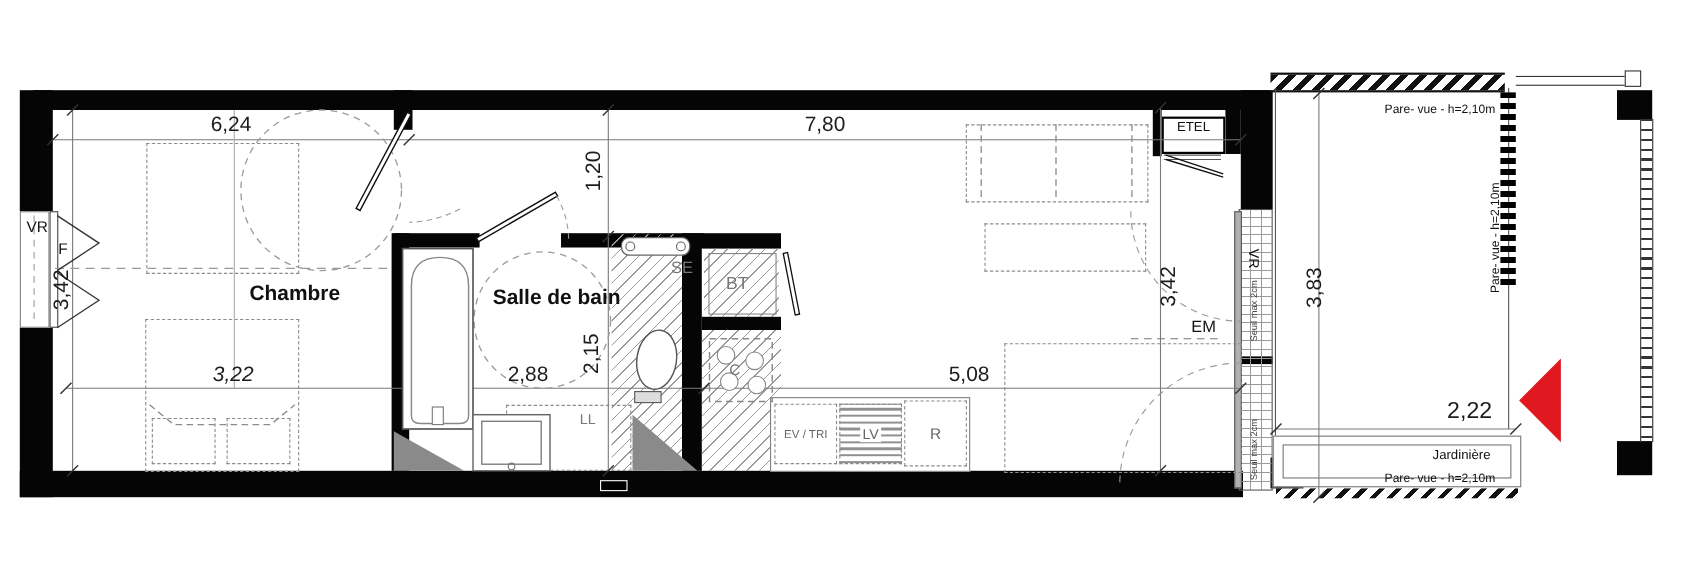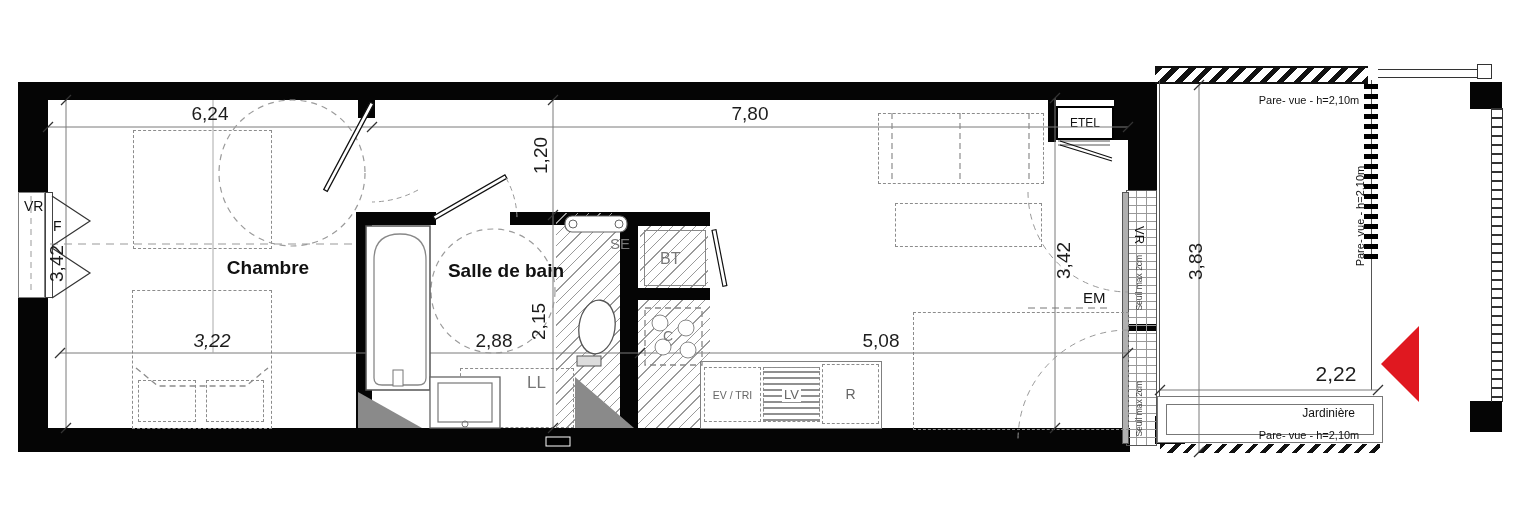--- a/index.html
+++ b/index.html
@@ -83,21 +83,21 @@
     <span style="font-size:10.5px;">EV / TRI</span>
   </div>
   <div class="dash appl" style="left:763px;top:367px;width:55px;height:53px;background:repeating-linear-gradient(0deg,#909090 0 2px,#fff 2px 6px);">
     <span style="font-size:13px;background:#fff;padding:0 2px;">LV</span>
   </div>
   <div class="dash appl" style="left:822px;top:364px;width:55px;height:58px;">
     <span style="font-size:14px;">R</span>
   </div>
   <div class="dash" style="left:460px;top:368px;width:112px;height:58px;"></div>
   <div style="position:absolute;left:644px;top:230px;width:60px;height:54px;border:1px solid #888;"></div>
-  <div style="position:absolute;left:1056px;top:106px;width:54px;height:30px;border:2.5px solid #000;background:#fff;display:flex;align-items:center;justify-content:center;">
+  <div style="position:absolute;left:1056px;top:106px;width:54px;height:30px;border:2.5px solid #000;background:#fff;display:flex;align-items:flex-start;justify-content:center;">
     <span style="font-size:12px;color:#111;">ETEL</span>
   </div>
 
   <svg width="1533" height="532" viewBox="0 0 1533 532">
 
     <path d="M48 127 H1128 M66 100 V428 M553 100 V428 M60 353 H1128 M1055 98 V428 M1199 85 V452 M1160 390 H1378" stroke="#7a7a7a" stroke-width="1" fill="none"></path>
     <path d="M213 100 V353" stroke="#aaa" stroke-width="1" fill="none"></path>
 
     <path d="M43 132 L53 122 M367 132 L377 122 M1123 132 L1133 122 M61 105 L71 95 M61 433 L71 423 M548 105 L558 95 M548 220 L558 210 M548 433 L558 423 M55 358 L65 348 M367 358 L377 348 M635 358 L645 348 M1123 358 L1133 348 M1050 103 L1060 93 M1050 433 L1060 423 M1194 90 L1204 80 M1194 457 L1204 447 M1155 395 L1165 385 M1373 395 L1383 385" stroke="#333" stroke-width="1.3" fill="none"></path>
 
@@ -158,36 +158,36 @@
   </svg>
 
   <div class="lbl room ctr" style="left:268px;top:258px;">Chambre</div>
   <div class="lbl room ctr" style="left:506px;top:261px;width:140px;margin-left:-70px;">Salle de bain</div>
 
   <div class="lbl dim ctr" style="left:210px;top:104px;">6,24</div>
   <div class="lbl dim ctr" style="left:750px;top:104px;">7,80</div>
   <div class="lbl dim ctr vrot" style="left:541px;top:145px;">1,20</div>
   <div class="lbl dim ctr vrot" style="left:57px;top:253px;">3,42</div>
   <div class="lbl dim ctr" style="left:212px;top:331px;font-style:italic;">3,22</div>
-  <div class="lbl dim ctr" style="left:494px;top:331px;">2,88</div>
+  <div class="lbl dim ctr" style="left:480px;top:331px;">2,88</div>
   <div class="lbl dim ctr vrot" style="left:539px;top:311px;">2,15</div>
   <div class="lbl dim ctr" style="left:881px;top:331px;">5,08</div>
   <div class="lbl dim ctr vrot" style="left:1064px;top:250px;">3,42</div>
   <div class="lbl dim ctr vrot" style="left:1196px;top:251px;">3,83</div>
   <div class="lbl dim ctr" style="left:1336px;top:362px;font-size:21px;">2,22</div>
 
   <div class="lbl" style="left:24px;top:199px;font-size:14px;">VR</div>
   <div class="lbl" style="left:53px;top:219px;font-size:14px;">F</div>
   <div class="lbl" style="left:1083px;top:290px;font-size:15px;">EM</div>
   <div class="lbl ctr vrot2" style="left:1139px;top:228px;font-size:13px;">VR</div>
   <div class="lbl ctr vrot" style="left:1140px;top:278px;font-size:8.5px;color:#444;">Seuil max 2cm</div>
   <div class="lbl ctr vrot" style="left:1140px;top:404px;font-size:8.5px;color:#444;">Seuil max 2cm</div>
   <div class="lbl gray" style="left:610px;top:236px;font-size:15px;">SE</div>
   <div class="lbl gray" style="left:660px;top:250px;font-size:16px;">BT</div>
   <div class="lbl gray" style="left:663px;top:329px;font-size:14px;">C</div>
-  <div class="lbl gray" style="left:527px;top:374px;font-size:17px;">LL</div>
+  <div class="lbl gray" style="left:527px;top:374px;font-size:13px;">LL</div>
 
   <div class="lbl ctr" style="left:1309px;top:94px;font-size:11px;width:160px;margin-left:-80px;">Pare- vue - h=2,10m</div>
   <div class="lbl ctr vrot" style="left:1360px;top:210px;font-size:11px;width:160px;margin-left:-80px;">Pare- vue - h=2,10m</div>
   <div class="lbl" style="left:1240px;top:407px;font-size:12px;width:115px;text-align:right;">Jardinière</div>
   <div class="lbl ctr" style="left:1309px;top:429px;font-size:11px;width:160px;margin-left:-80px;">Pare- vue - h=2,10m</div>
 
 </div>
 
 </body></html>

